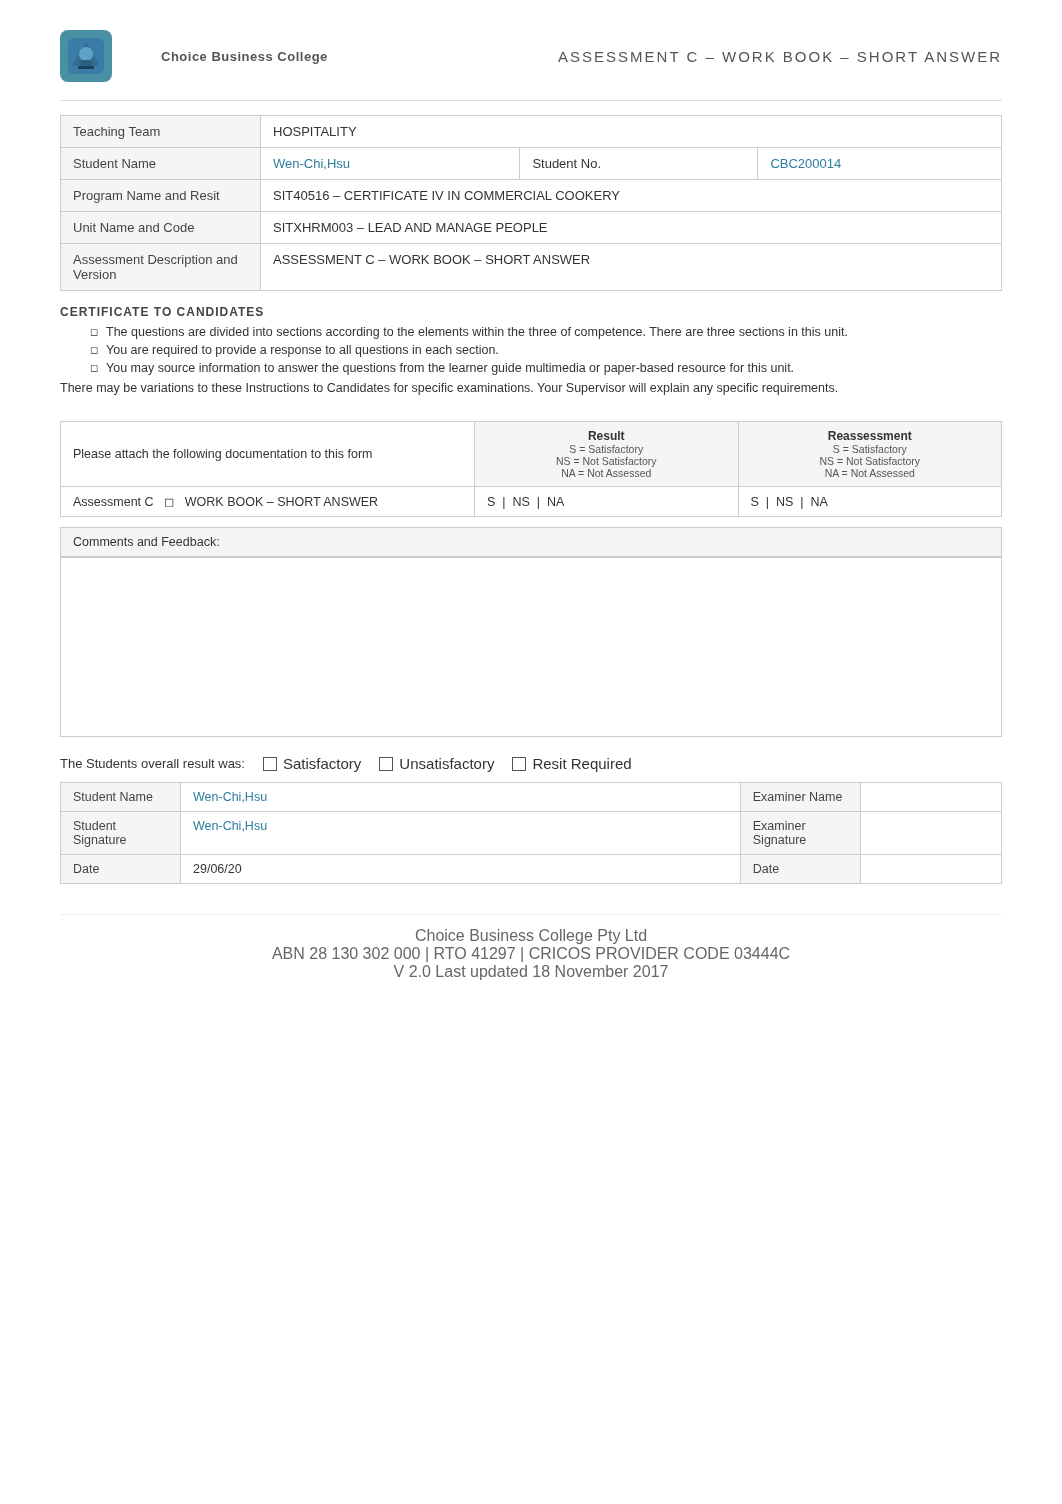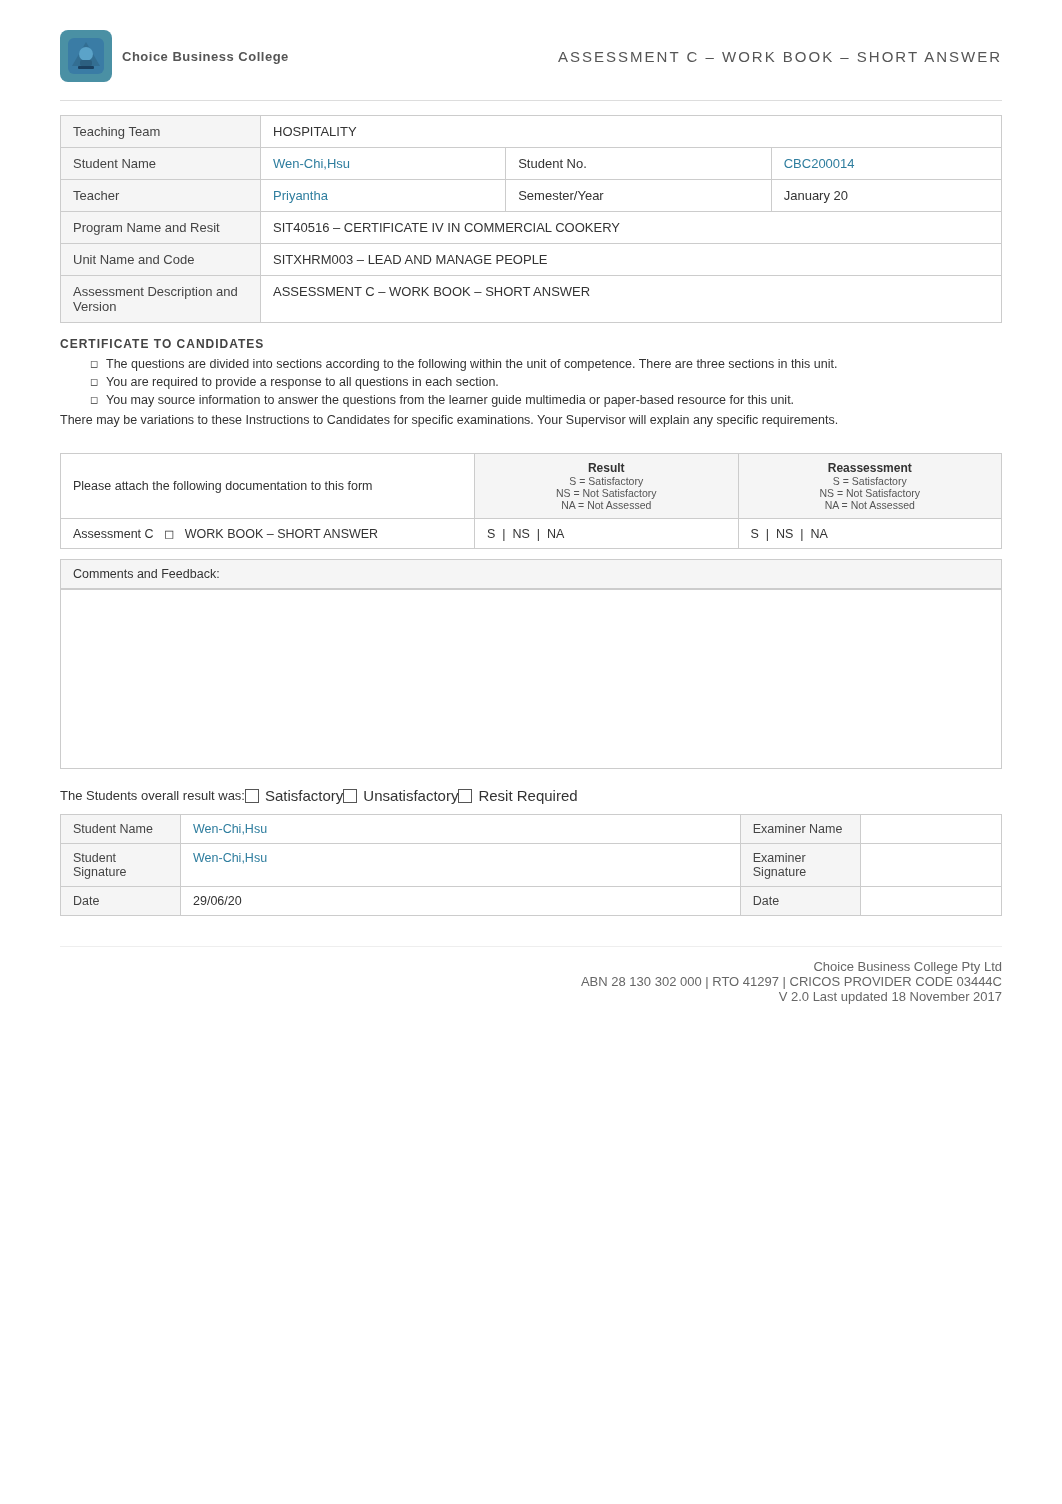--- a/index.html
+++ b/index.html
@@ -21,20 +21,21 @@
     }
     .header {
       display: flex;
       align-items: center;
       margin-bottom: 18px;
     }
     .logo-area {
       display: flex;
       align-items: center;
       margin-right: 30px;
+      gap: 39px;
     }
     .logo-icon {
       width: 52px;
       height: 52px;
       background: #4a90a4;
       border-radius: 8px;
       display: flex;
       align-items: center;
       justify-content: center;
       font-size: 26px;
@@ -124,20 +125,21 @@
       border: 1px solid #ccc;
       min-height: 120px;
       padding: 8px 12px;
       font-size: 12.5px;
       color: #555;
       margin-bottom: 0;
     }
     .overall-result-row {
       display: flex;
       align-items: center;
+      gap: 18px;
       margin: 18px 0 10px 0;
       font-size: 13px;
     }
     .checkbox-label {
       display: flex;
       align-items: center;
       gap: 6px;
       font-size: 15px;
       color: #333;
     }
@@ -160,22 +162,22 @@
       font-size: 12.5px;
       vertical-align: top;
     }
     .bottom-info-table .lbl {
       background: #f5f5f5;
       width: 120px;
       color: #444;
       font-weight: normal;
     }
     .footer {
-      text-align: right;
-      font-size: 13px;
+      text-align: center;
+      font-size: 16px;
       color: #666;
       margin-top: 30px;
       border-top: 1px solid #eee;
       padding-top: 12px;
     }
     .header-divider {
       border: none;
       border-top: 1px solid #ddd;
       margin-bottom: 14px;
     }
@@ -222,44 +224,38 @@
       <td class="label-col">Teaching Team</td>
       <td colspan="3">HOSPITALITY</td>
     </tr>
     <tr>
       <td class="label-col">Student Name</td>
       <td><span class="colored-text">Wen-Chi,Hsu</span></td>
       <td>Student No.</td>
       <td><span class="colored-text">CBC200014</span></td>
     </tr>
     <tr>
-      <td class="label-col">Teacher</td>
-      <td><span class="colored-text">Priyantha</span></td>
-      <td>Semester/Year</td>
-      <td>January 20</td>
-    </tr>
-    <tr>
       <td class="label-col">Program Name and Resit</td>
       <td colspan="3">SIT40516  – CERTIFICATE IV IN COMMERCIAL COOKERY</td>
     </tr>
     <tr>
       <td class="label-col">Unit Name and Code</td>
       <td colspan="3">SITXHRM003  – LEAD AND MANAGE PEOPLE</td>
     </tr>
     <tr>
       <td class="label-col">Assessment Description and Version</td>
       <td colspan="3">ASSESSMENT C  – WORK BOOK  – SHORT ANSWER</td>
     </tr>
   </tbody>
     </table>
 
   <div class="section-heading">CERTIFICATE TO CANDIDATES</div>
 
   <ul class="bullet-list">
-    <li>The questions are divided into sections according to the following within the unit of competence. There are three sections in this unit.</li>
+    <li>The questions are divided into sections according to the elements within the three of competence. There are three sections in this unit.</li>
     <li>You are required to provide a response to all questions in each section.</li>
     <li>You may source information to answer the questions from the learner guide multimedia or paper-based resource for this unit.</li>
   </ul>
 
   <p class="variation-para">There may be variations to these Instructions to Candidates for specific examinations. Your Supervisor will explain any specific requirements.</p>
 
   <table class="doc-table">
     <thead>
       <tr>
         <td style="width:44%; font-size:12.5px;">Please attach the following documentation to this form</td>

